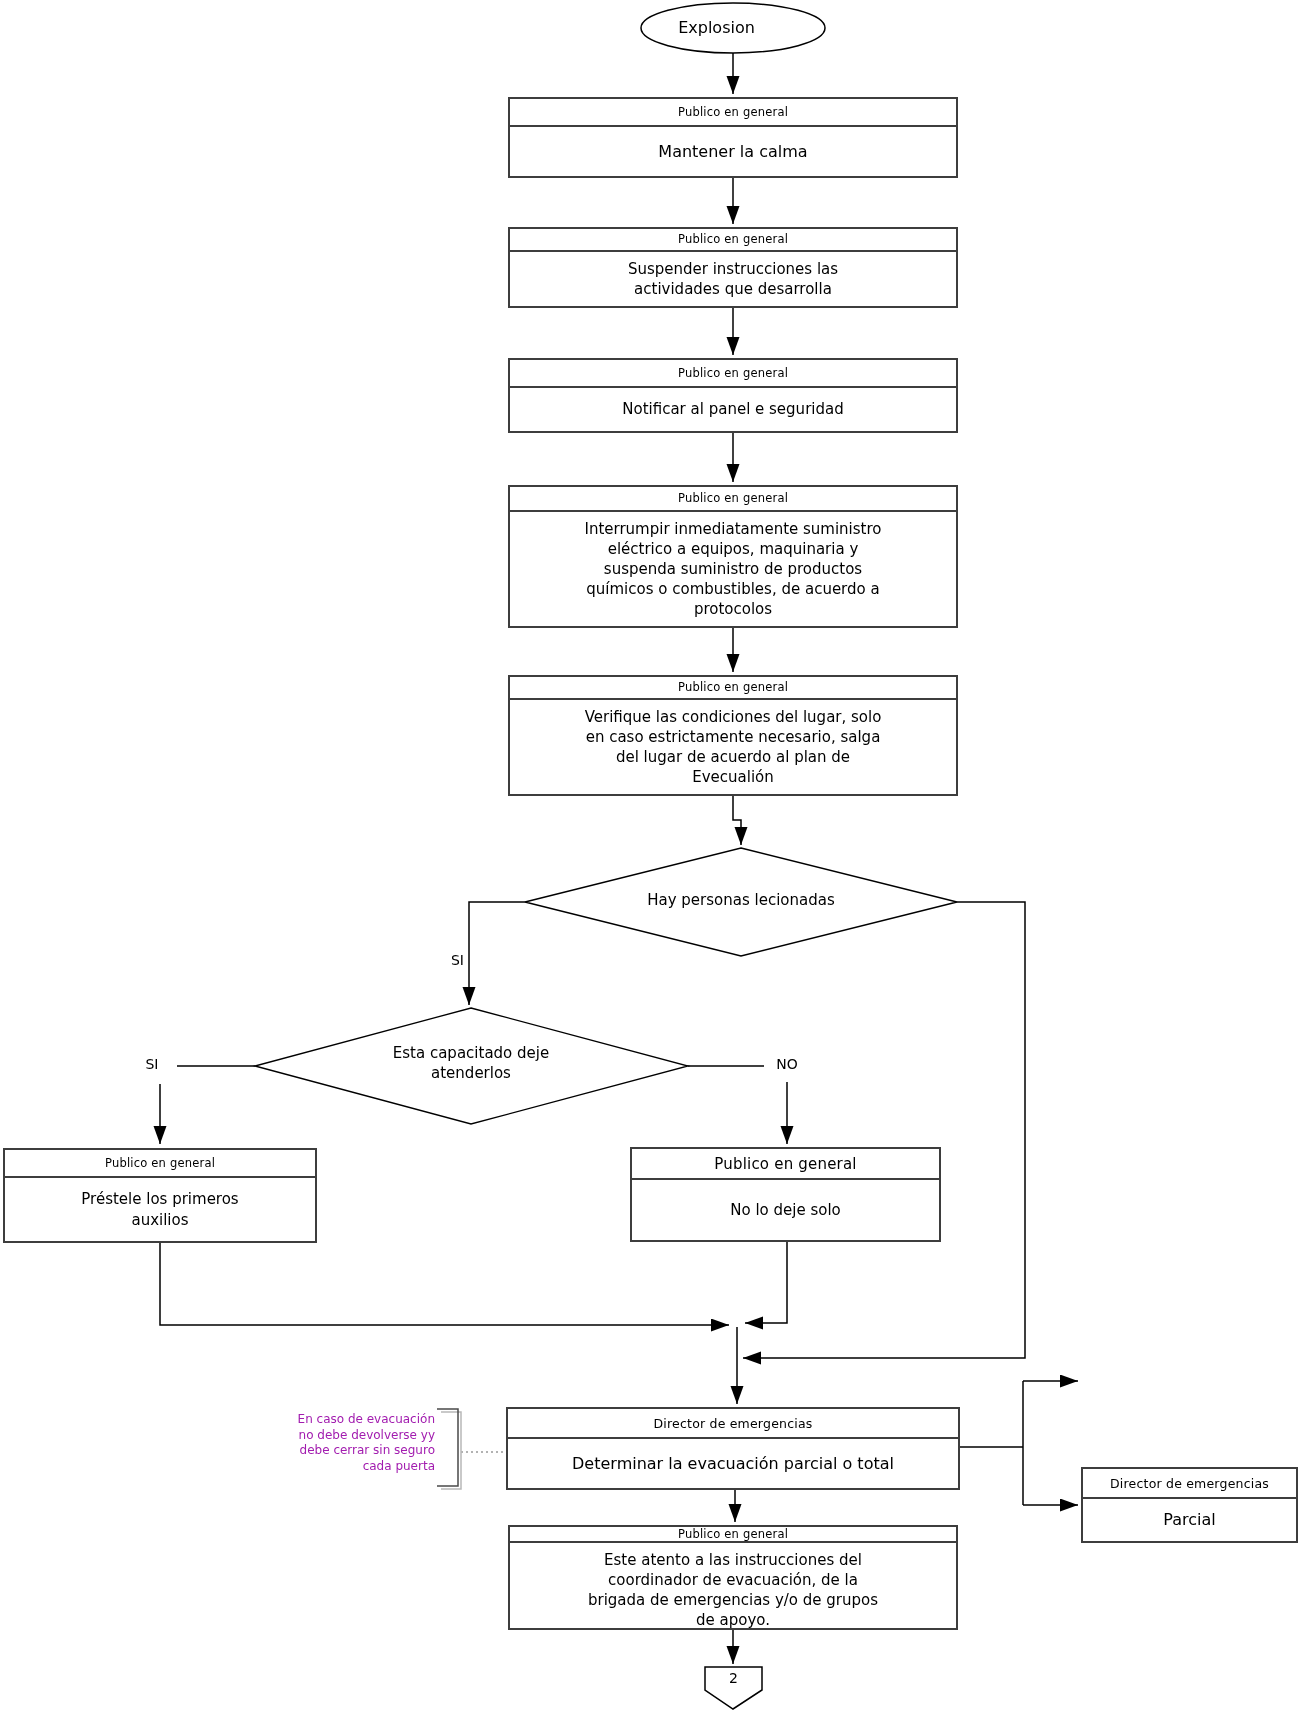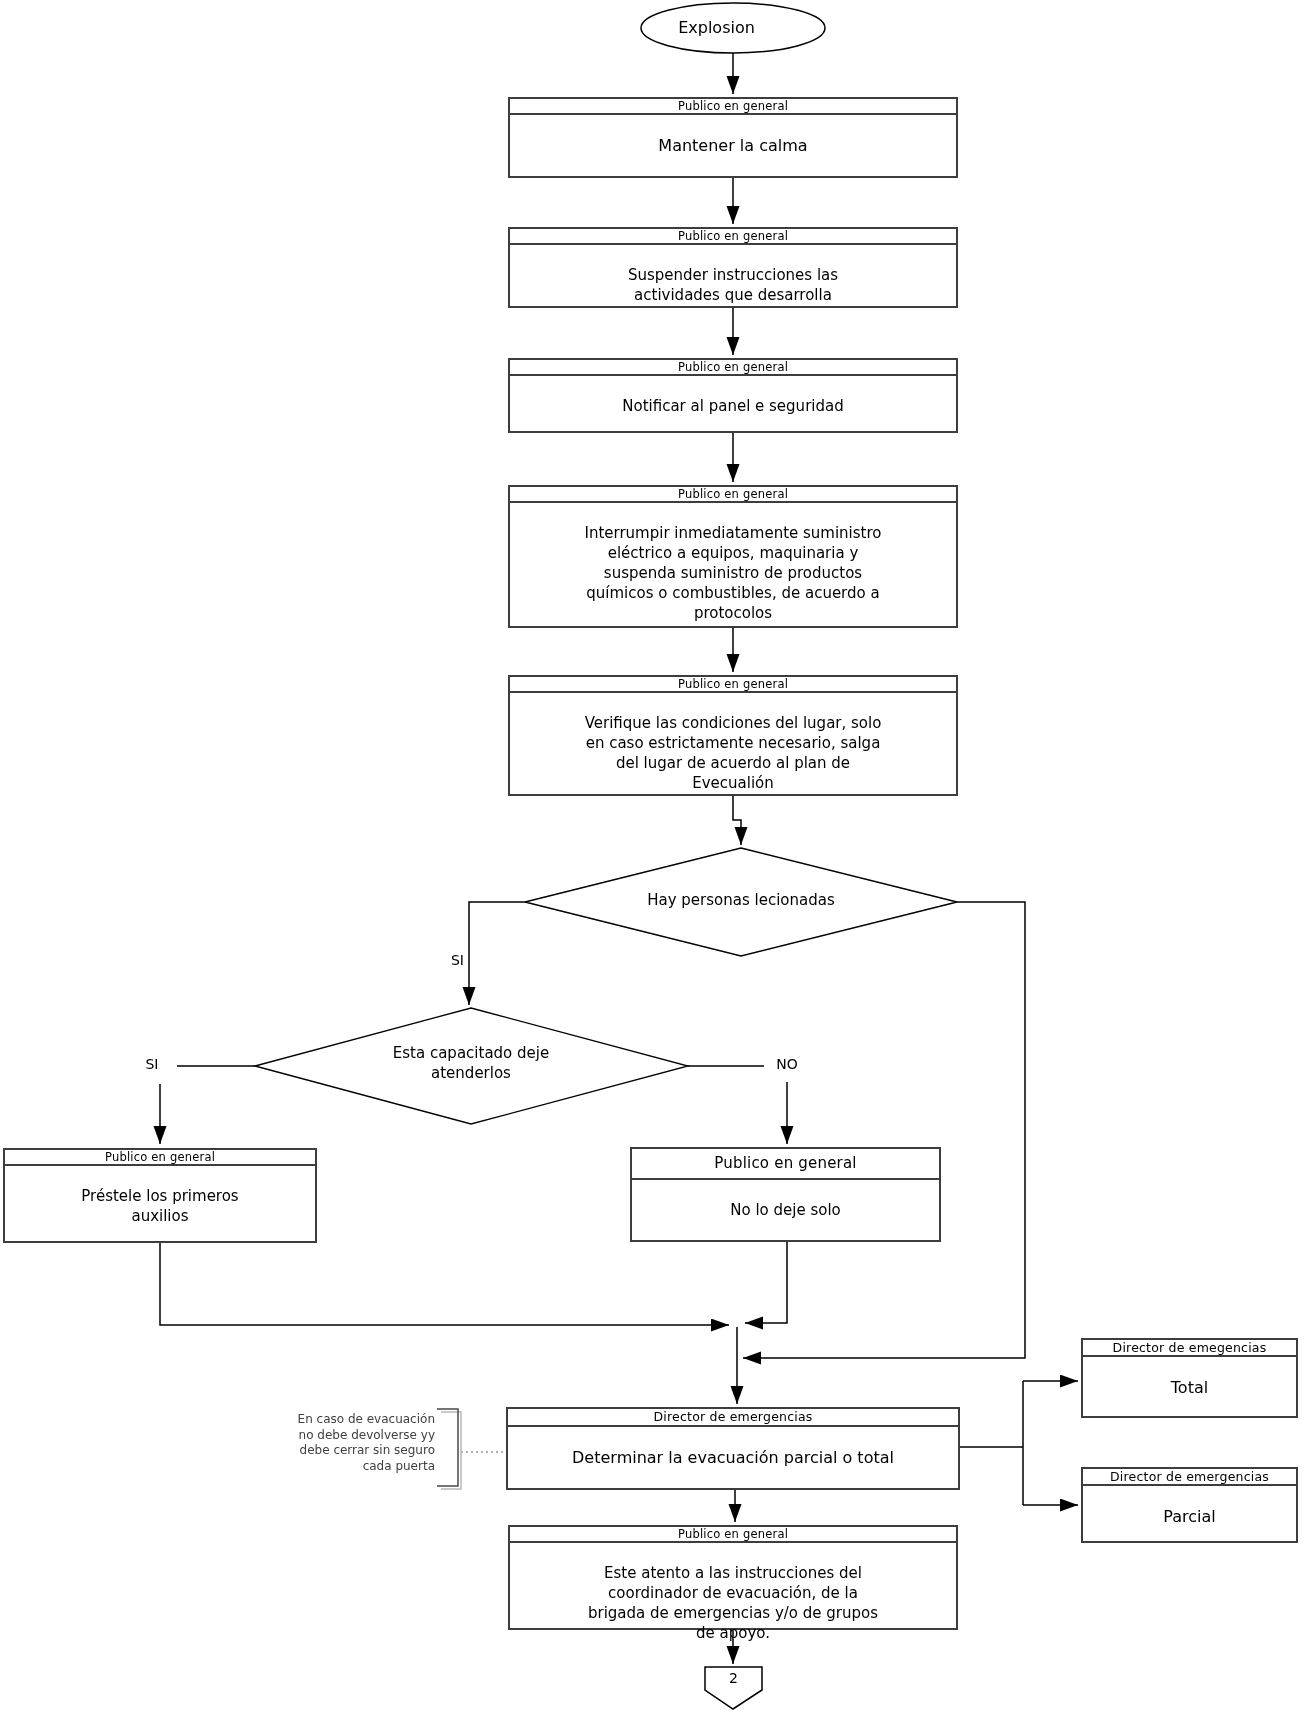--- a/index.html
+++ b/index.html
@@ -5,26 +5,26 @@
   html,body{margin:0;padding:0;background:#ffffff;}
   #page{position:relative;width:1304px;height:1710px;background:#ffffff;
         font-family:"DejaVu Sans","Liberation Sans",sans-serif;color:#000;overflow:hidden;}
   #wires{position:absolute;left:0;top:0;width:1304px;height:1710px;}
   .node{position:absolute;background:#fff;border:2px solid #3d3d3d;display:flex;flex-direction:column;box-sizing:border-box;}
   .hdr{display:flex;align-items:center;justify-content:center;height:26px;font-size:11.5px;
        border-bottom:2px solid #3d3d3d;letter-spacing:0.2px;}
   .hdr-md{height:28px;font-size:12.5px;}
   .hdr-lg{height:29px;font-size:15px;}
   .bd{flex:1;display:flex;align-items:center;justify-content:center;text-align:center;
-      font-size:15px;line-height:1.34;white-space:pre-line;padding:20px 4px;}
+      font-size:15px;line-height:1.34;white-space:pre-line;padding:7px 4px;}
   .bd-lg{font-size:16px;}
   .flabel{position:absolute;font-size:14px;}
   .dlabel{position:absolute;text-align:center;font-size:15px;line-height:1.32;white-space:pre-line;}
   .ovallabel{position:absolute;text-align:center;font-size:16px;}
-  .notelabel{position:absolute;text-align:right;font-size:12px;line-height:15.5px;white-space:pre-line;color:#404040;}
+  .notelabel{position:absolute;text-align:right;font-size:12px;line-height:15.5px;white-space:pre-line;color:#a21caf;}
   .pentlabel{position:absolute;text-align:center;font-size:14px;}
 </style>
 </head>
 <body>
 
 <div id="page">
 
   <svg id="wires" viewBox="0 0 1304 1710" xmlns="http://www.w3.org/2000/svg">
     <defs>
       <marker id="ah" markerWidth="20" markerHeight="14" refX="18" refY="6.5" orient="auto" markerUnits="userSpaceOnUse">
@@ -123,24 +123,20 @@
   <div class="notelabel" style="left:250px;top:1412px;width:185px;">En caso de evacuación
 no debe devolverse yy
 debe cerrar sin seguro
 cada puerta</div>
 
   <div class="node" style="left:506px;top:1407px;width:454px;height:83px;">
     <div class="hdr hdr-md">Director de emergencias</div>
     <div class="bd bd-lg">Determinar la evacuación parcial o total</div>
   </div>
 
-  <div class="node" style="left:1081px;top:1338px;width:217px;height:80px;">
-    <div class="hdr hdr-md">Director de emegencias</div>
-    <div class="bd bd-lg">Total</div>
-  </div>
 
   <div class="node" style="left:1081px;top:1467px;width:217px;height:76px;">
     <div class="hdr hdr-md">Director de emergencias</div>
     <div class="bd bd-lg">Parcial</div>
   </div>
 
   <div class="node" style="left:508px;top:1525px;width:450px;height:105px;">
     <div class="hdr">Publico en general</div>
     <div class="bd">Este atento a las instrucciones del
 coordinador de evacuación, de la

